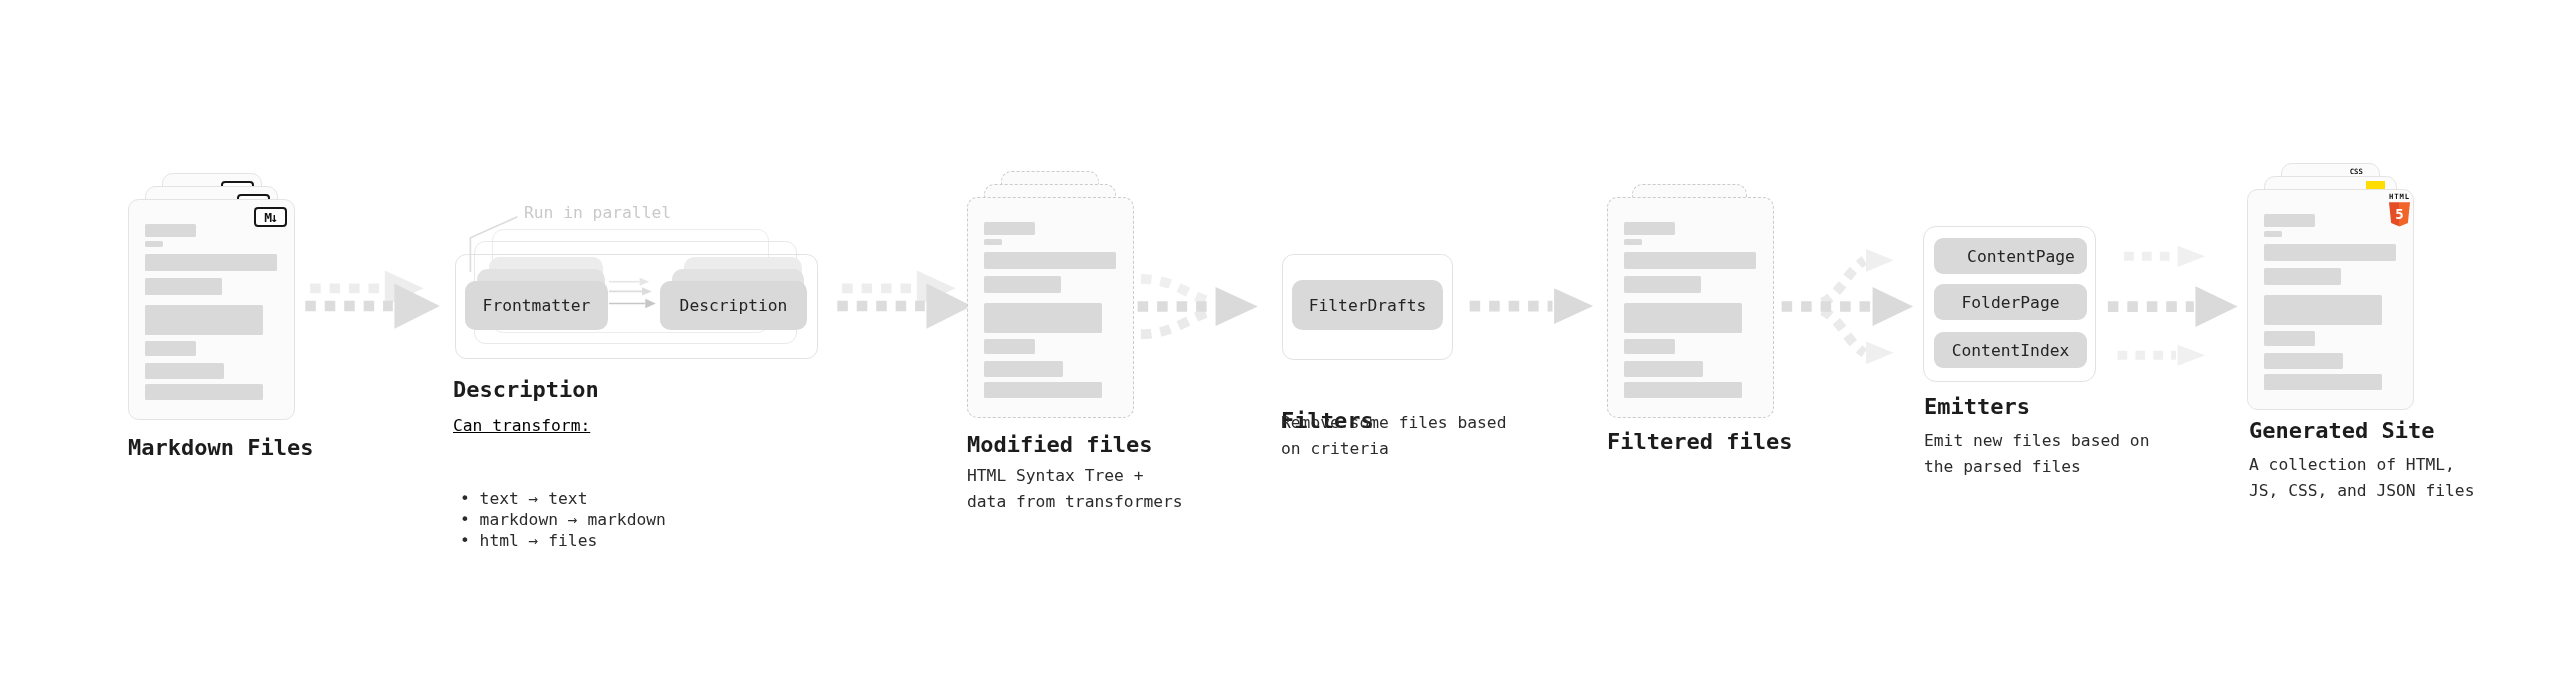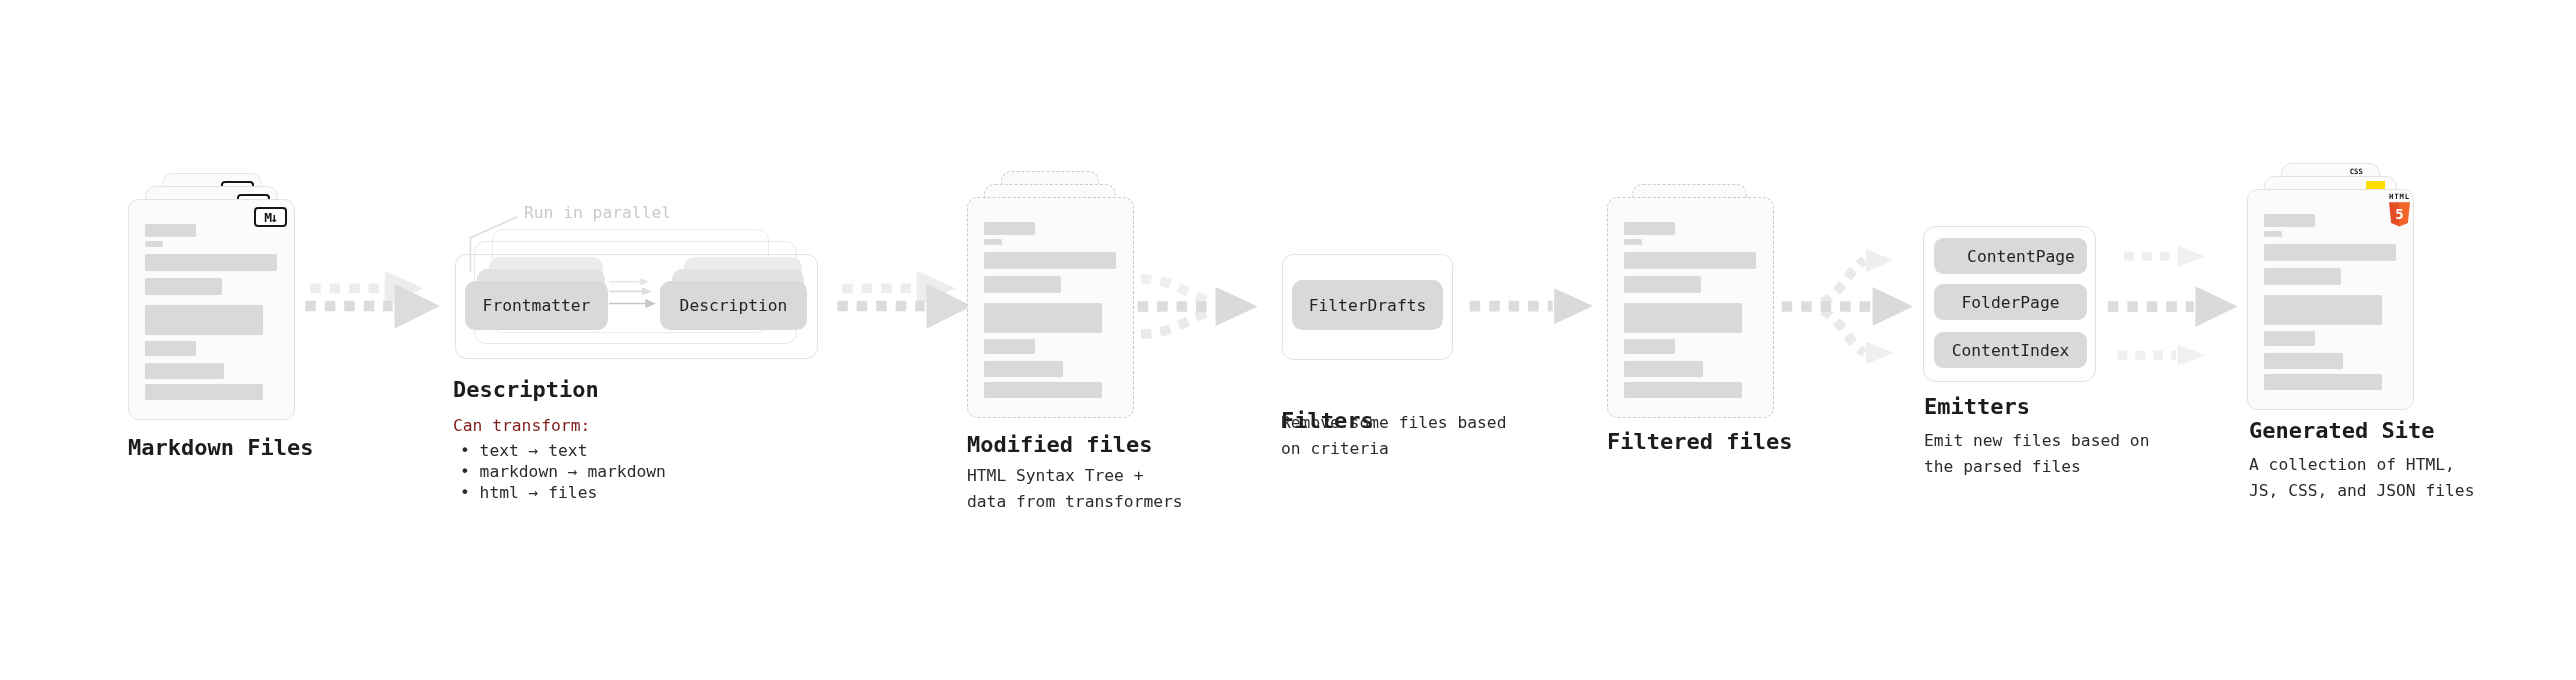--- a/index.html
+++ b/index.html
@@ -33,22 +33,22 @@
   .frame{position:absolute;border:1.6px solid #e2e2e2;border-radius:11.4px;background:transparent;box-sizing:border-box;}
   .frame.fill{background:#ffffff;}
   .pill{position:absolute;background:#d9d9d9;border-radius:10.6px;display:flex;align-items:center;justify-content:center;
         font-size:16.3px;color:#242424;box-sizing:border-box;white-space:nowrap;}
   .pill.g1{background:#e2e2e2;}
   .pill.g2{background:#ececec;}
 
   
   .title{position:absolute;font-size:22px;font-weight:600;color:#1c1c1c;white-space:nowrap;}
   .desc{position:absolute;font-size:16.3px;line-height:26px;color:#2b2b2b;white-space:pre-line;}
-  .desc-heading{position:absolute;font-size:16.3px;color:#7f1d1d;white-space:nowrap;}
-  .bullets{position:absolute;font-size:16.3px;line-height:21px;color:#2b2b2b;}
+  .desc-heading{position:absolute;font-size:16.3px;color:#000000;white-space:nowrap;text-decoration:underline;}
+  .bullets{position:absolute;font-size:16.3px;line-height:21px;color:#2b2b2b;margin-top:48px;}
   .bullets div{white-space:pre;}
   .annotation{position:absolute;font-size:16.3px;color:#c9c9c9;white-space:nowrap;}
 
   svg{position:absolute;overflow:visible;}
 </style>
 </head>
 <body>
 
 <div class="canvas">
 

